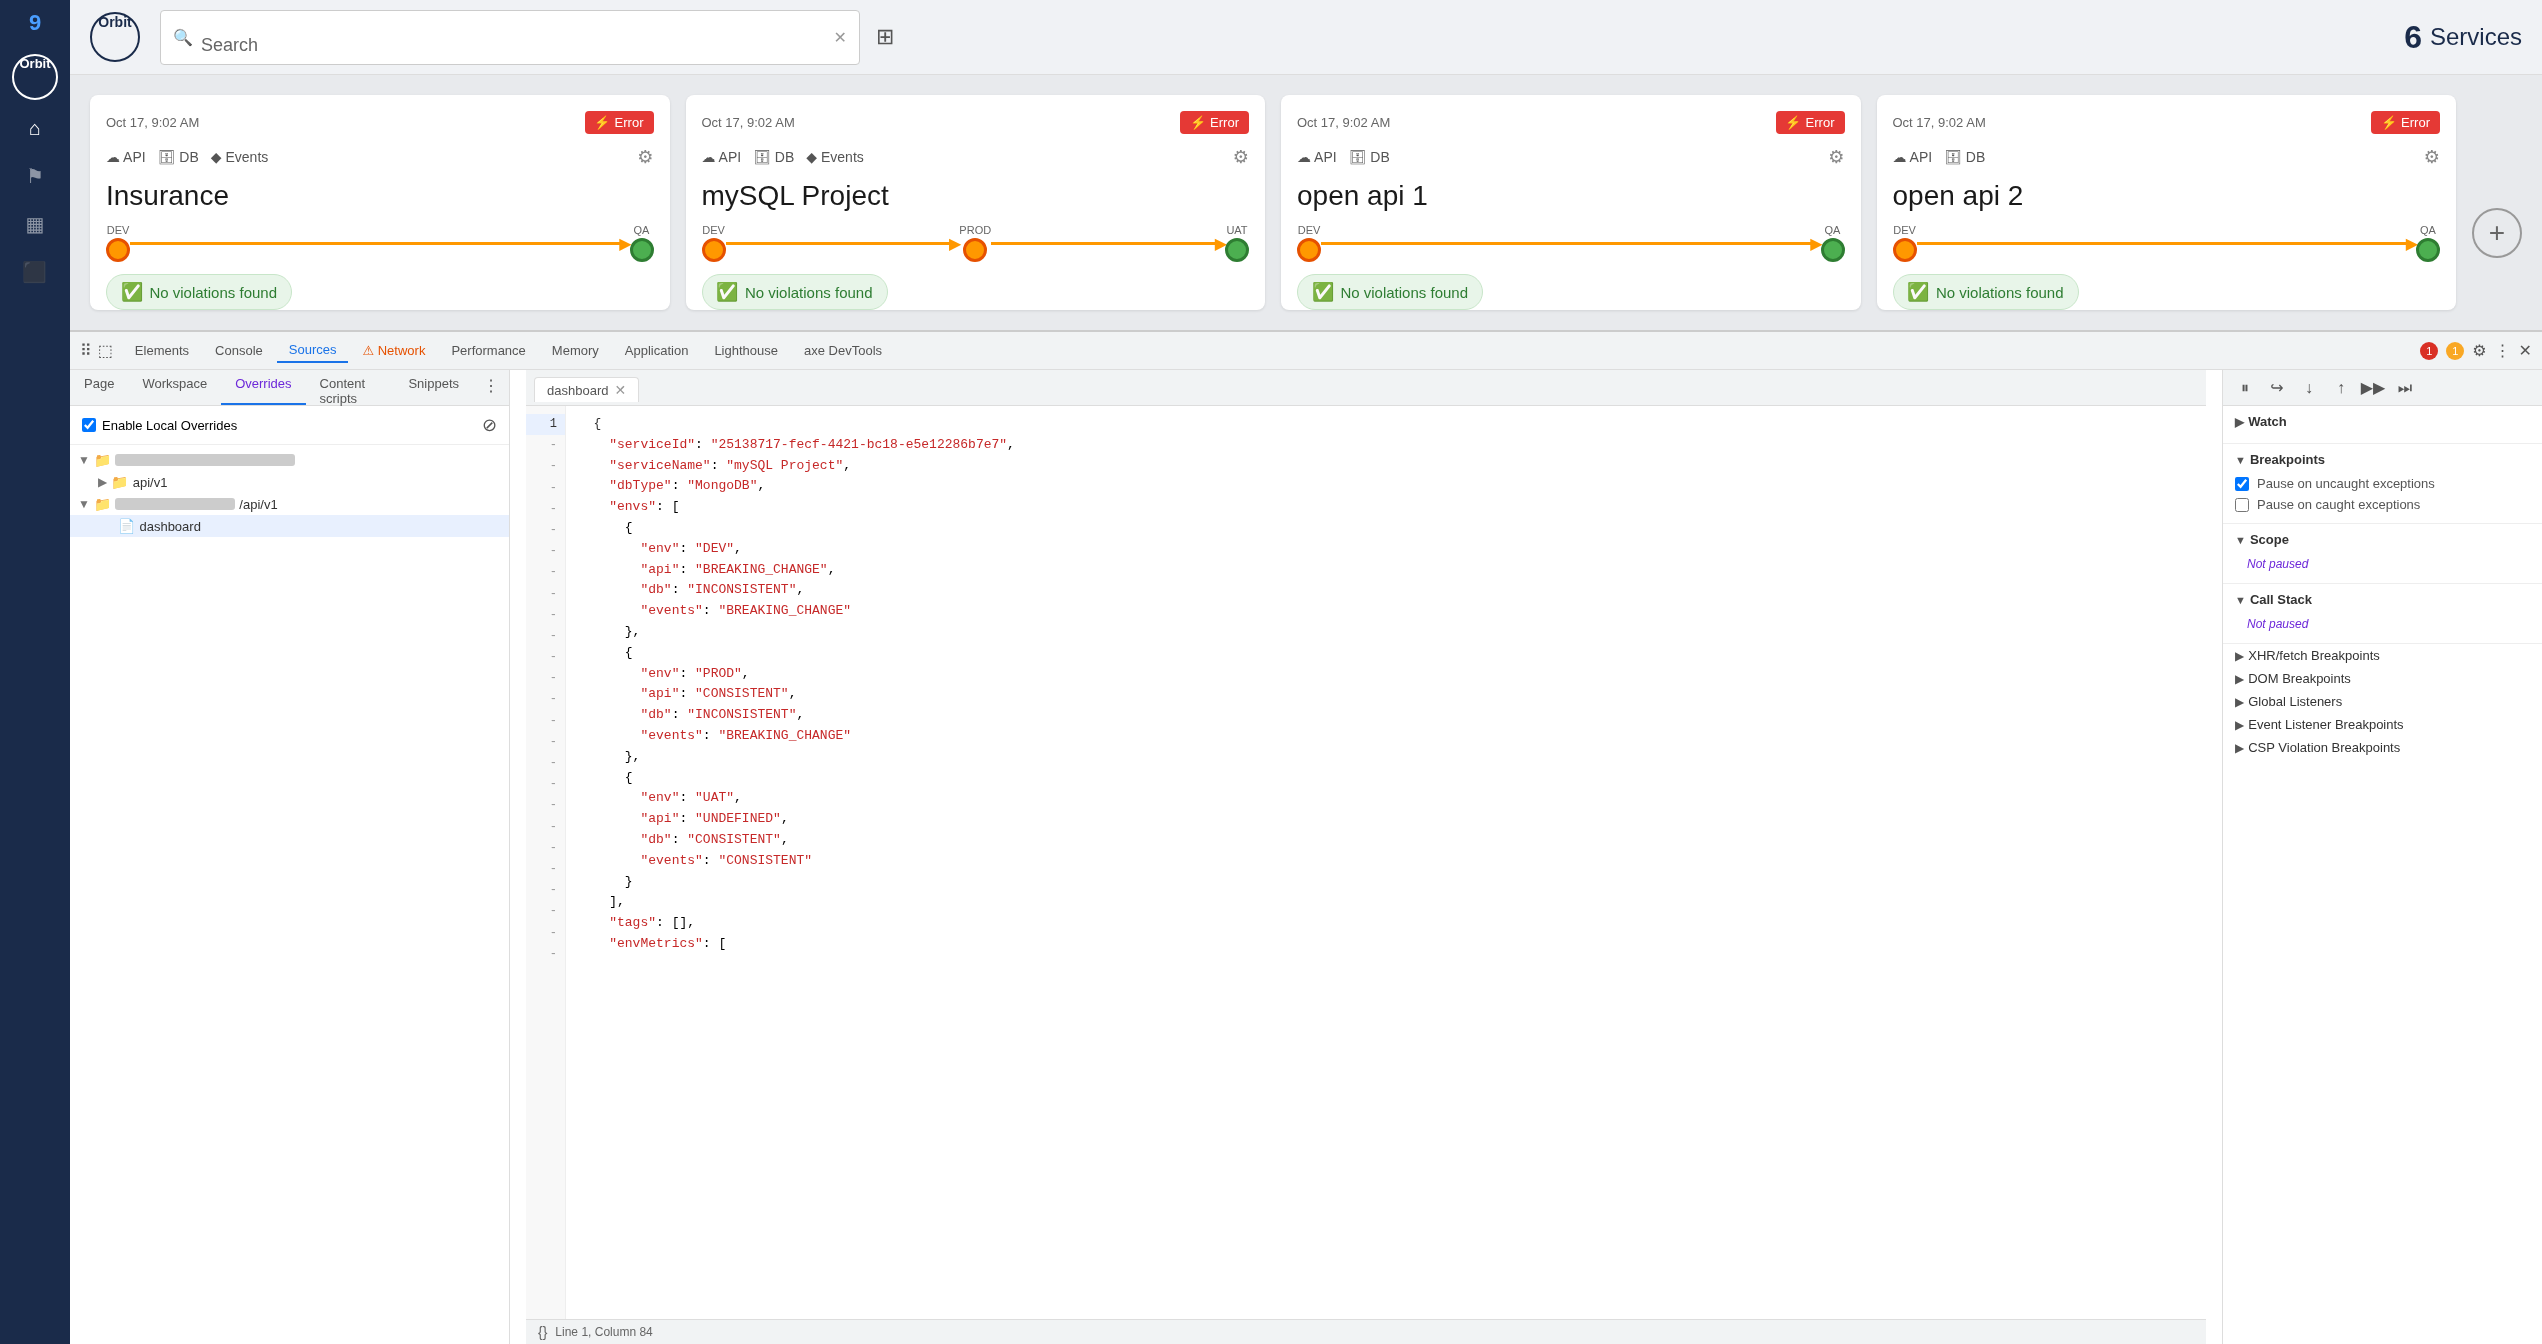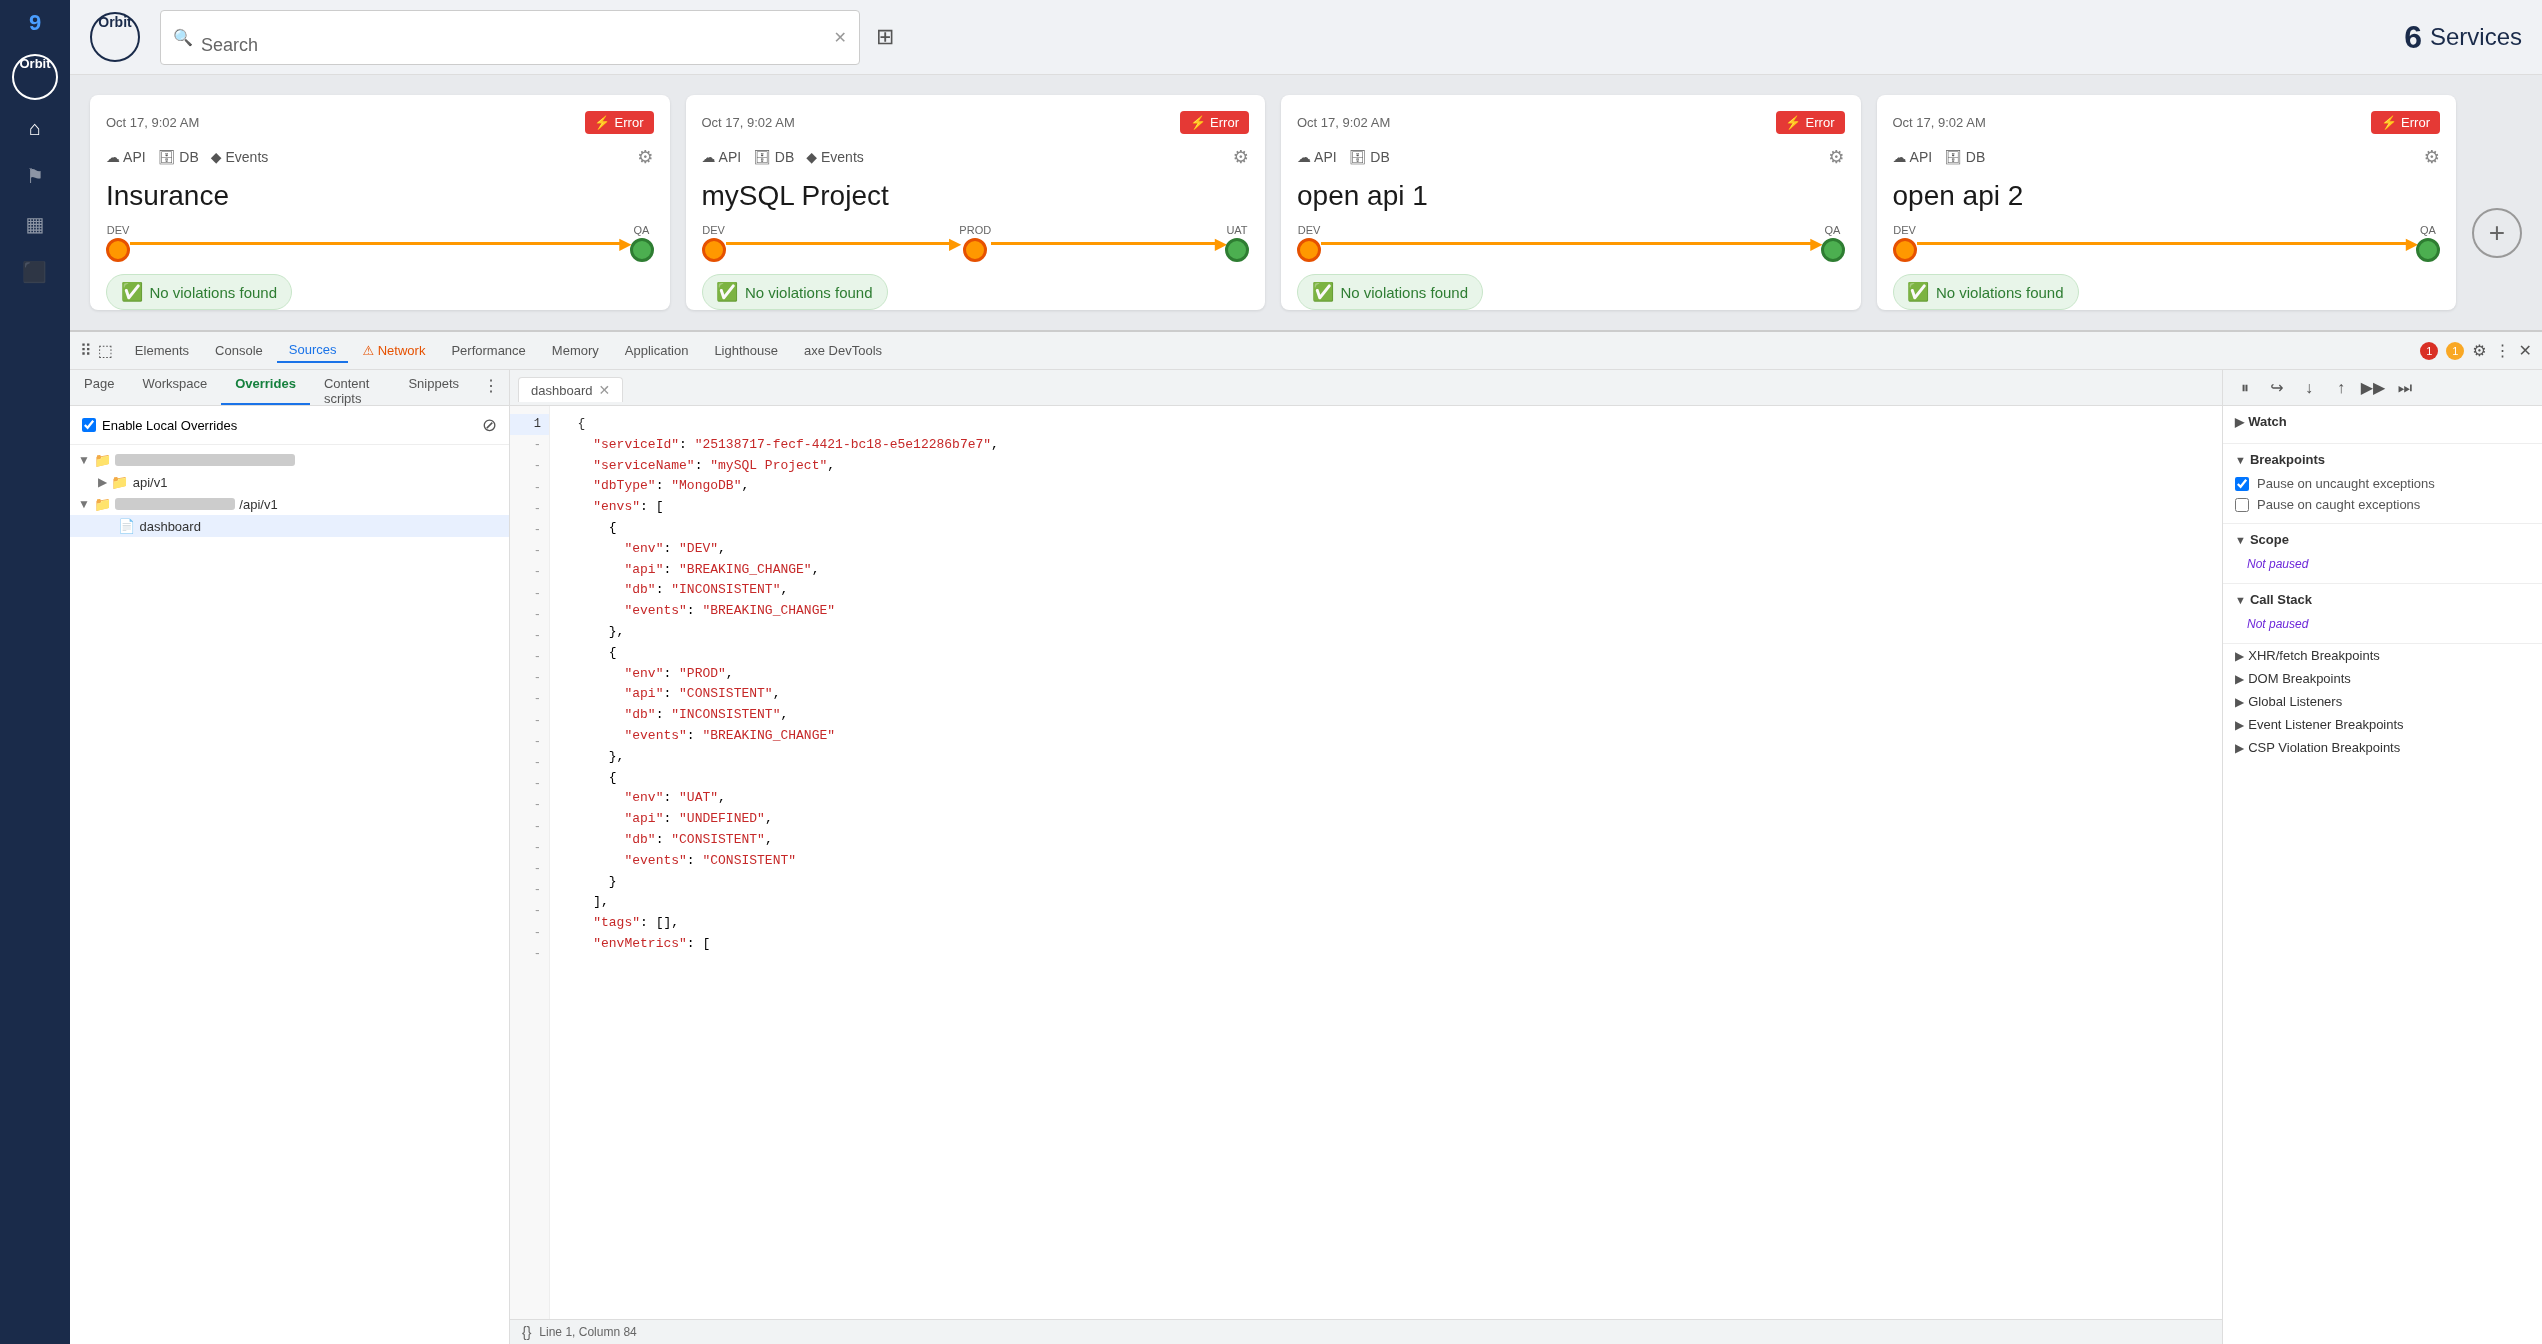--- a/index.html
+++ b/index.html
@@ -139,35 +139,35 @@
     .dt-badge-red {
       background: #d93025; color: white; border-radius: 50%; width: 18px; height: 18px;
       display: flex; align-items: center; justify-content: center; font-size: 11px;
     }
     .dt-badge-yellow {
       background: #f9a825; color: white; border-radius: 50%; width: 18px; height: 18px;
       display: flex; align-items: center; justify-content: center; font-size: 11px;
     }
 
     .devtools-body {
-      display: flex; flex: 1; overflow: hidden;
+      display: flex; flex: 1; overflow: hidden; gap: 16px;
     }
 
     
     .filetree-panel {
       width: 440px; border-right: 1px solid #ddd; display: flex; flex-direction: column; flex-shrink: 0;
     }
     .filetree-tabs {
       display: flex; background: #f1f3f4; border-bottom: 1px solid #ddd; height: 36px;
     }
     .ft-tab {
       padding: 6px 14px; font-size: 13px; color: #555; cursor: pointer;
       border-bottom: 2px solid transparent;
     }
-    .ft-tab.active { color: #15803d; border-bottom: 2px solid #1a73e8; font-weight: bold; }
+    .ft-tab.active { color: #6d28d9; border-bottom: 2px solid #1a73e8; }
     .ft-tab-more { margin-left: auto; padding: 6px 10px; color: #555; font-size: 16px; cursor: pointer; }
     .overrides-header {
       display: flex; align-items: center; justify-content: space-between;
       padding: 8px 12px; border-bottom: 1px solid #eee;
     }
     .overrides-check {
       display: flex; align-items: center; gap: 6px; font-size: 13px;
     }
     .overrides-check input { width: 14px; height: 14px; }
     .overrides-clear { color: #555; font-size: 18px; cursor: pointer; }

